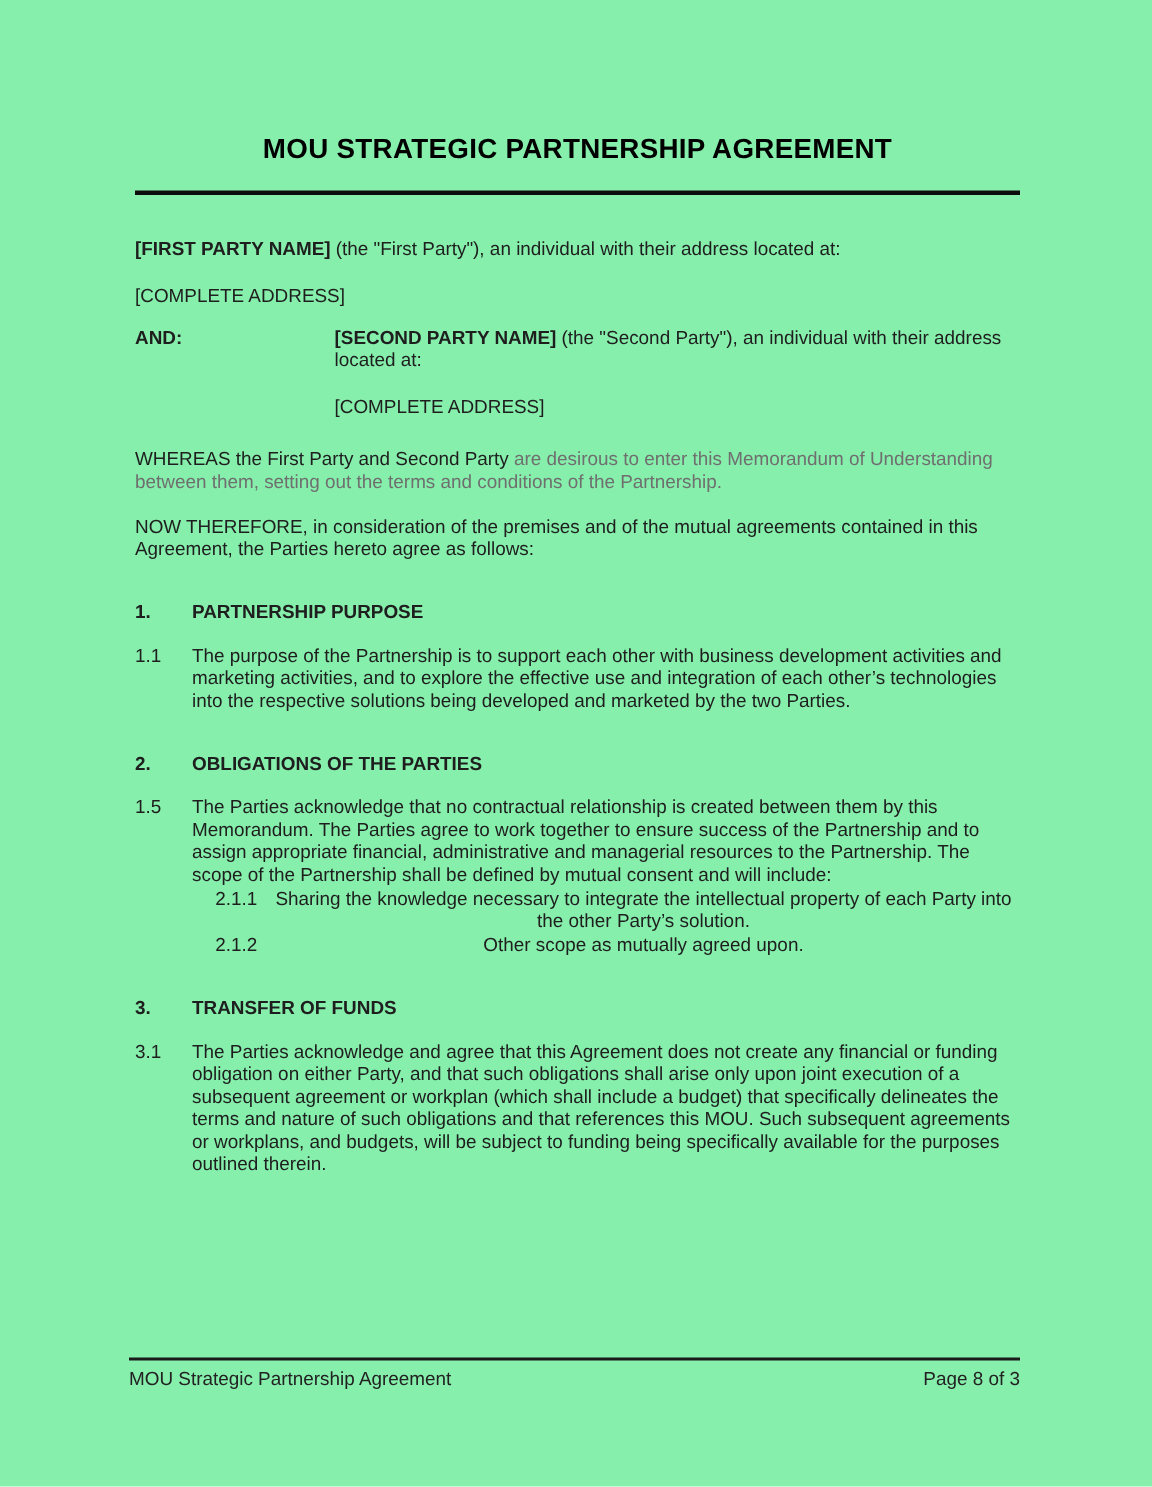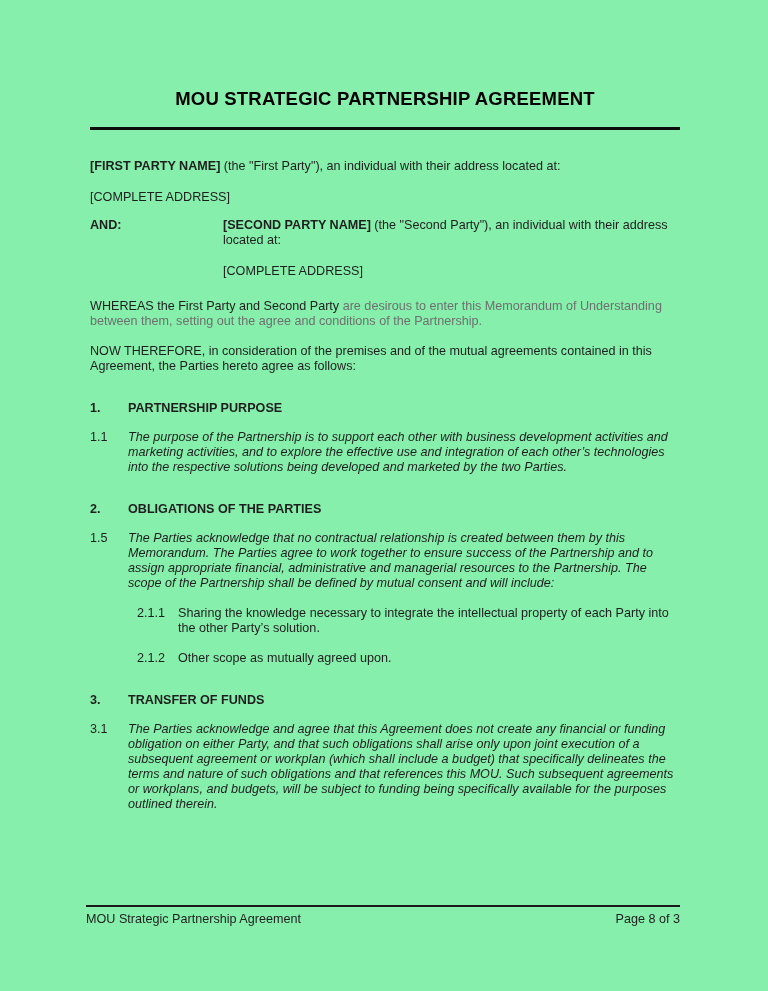--- a/index.html
+++ b/index.html
@@ -46,23 +46,23 @@
   .whereas { margin-top: 20px; }
   .muted { color: #6f6f6f; }
   .now-therefore { margin-top: 15px; }
 
   .section-heading { display: flex; font-weight: bold; margin-top: 27px; }
   .sec-num { width: 38px; flex-shrink: 0; }
   .sec-title { flex: 1; }
 
   .clause { display: flex; margin-top: 14px; }
   .clause-num { width: 38px; flex-shrink: 0; }
-  .clause-text { flex: 1; font-style: italic; }
+  .clause-text { flex: 1; }
 
-  .subclause { display: flex; margin-left: 47px; margin-top: 15px; }
+  .subclause { display: flex; margin-left: 47px; margin-top: 1px; text-align: center; }
   .sub-num { width: 41px; flex-shrink: 0; }
   .sub-text { flex: 1; }
 
   .footer {
     position: absolute;
     left: 86px;
     right: 88px;
     top: 905px;
   }
   .footer-rule { height: 2px; background: #1a1a1a; }
@@ -91,21 +91,21 @@
     </div>
 
     <div class="party-row second">
       <div class="party-label">AND:</div>
       <div class="party-body">
         <p><span class="party-name">[SECOND PARTY NAME]</span><span> (the "Second Party"), an individual with their address located at:</span></p>
         <p class="party-address">[COMPLETE ADDRESS]</p>
       </div>
     </div>
 
-    <p class="whereas"><span>WHEREAS the First Party and Second Party </span><span class="muted">are desirous to enter this Memorandum of Understanding between them, setting out the agree and conditions of the Partnership.</span></p>
+    <p class="whereas"><span>WHEREAS the First Party and Second Party </span><span class="muted">are desirous to enter this Memorandum of Understanding between them, setting out the terms and conditions of the Partnership.</span></p>
 
     <p class="now-therefore">NOW THEREFORE, in consideration of the premises and of the mutual agreements contained in this Agreement, the Parties hereto agree as follows:</p>
 
     <div class="section-heading">
       <span class="sec-num">1.</span>
       <span class="sec-title">PARTNERSHIP PURPOSE</span>
     </div>
     <div class="clause">
       <span class="clause-num">1.1</span>
       <span class="clause-text">The purpose of the Partnership is to support each other with business development activities and marketing activities, and to explore the effective use and integration of each other’s technologies into the respective solutions being developed and marketed by the two Parties.</span>

